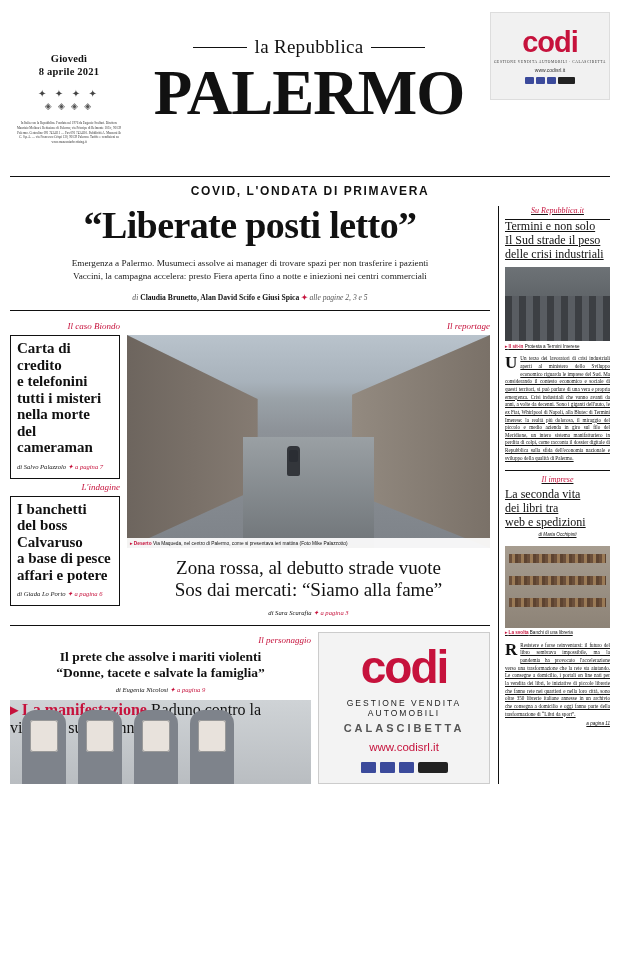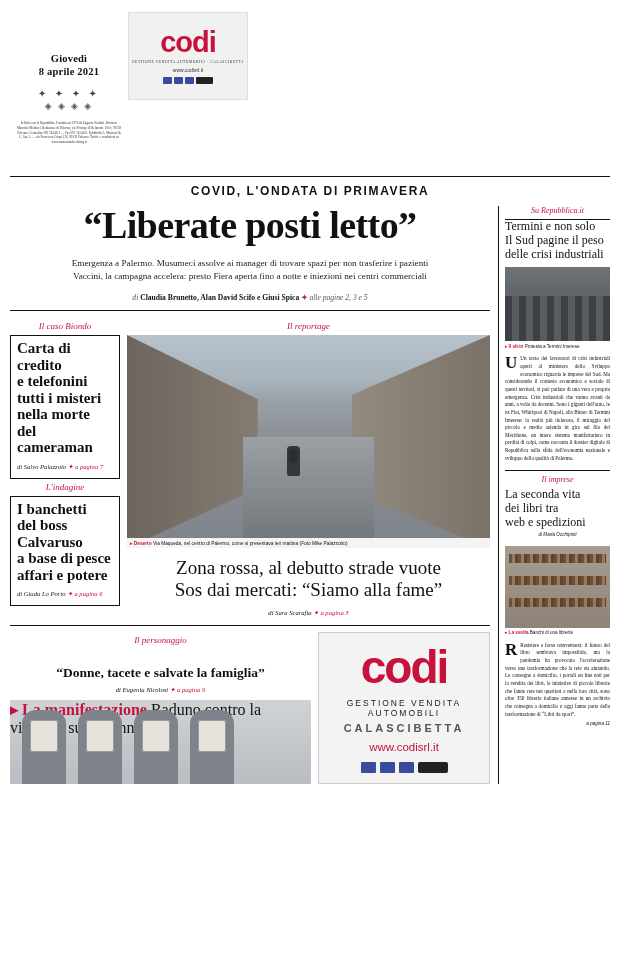--- a/index.html
+++ b/index.html
@@ -43,38 +43,38 @@
 
   .kicker-bar {
     text-align: center; font-family: Liberation Sans, sans-serif; font-size: 12px;
     font-weight: bold; letter-spacing: 1.6px; padding: 7px 0 8px; color: #111;
     border-top: 1px solid #111; margin-top: 16px;
   }
 
   
   .grid { display: flex; gap: 8px; }
   .col-main { width: 480px; }
-  .col-right { width: 112px; border-left: 1px solid #111; padding-left: 6px; }
+  .col-right { width: 112px; border-left: 1px solid #111; padding-left: 6px; text-decoration: underline; }
 
   
   .lead { border-bottom: 1px solid #111; padding-bottom: 8px; }
   .lead h1 { font-size: 38px; line-height: 1.04; font-weight: bold; text-align: center; letter-spacing: -.6px; }
   .lead h1 .l2 { display: block; }
   .lead-sub { font-size: 9.2px; line-height: 1.5; text-align: center; margin-top: 11px; color: #222; }
   .lead-by { font-size: 7.6px; text-align: center; margin-top: 9px; font-weight: bold; }
   .lead-by .thin { font-weight: normal; font-style: italic; color: #555; }
   .lead-by .sep { color: #c6123c; }
 
   
   .midrow { display: flex; gap: 7px; margin-top: 7px; }
   .col-left-small { width: 110px; }
   .col-report { flex: 1; }
 
   .label {
-    text-align: center; font-family: "Liberation Serif", serif; font-style: italic;
+    text-align: right; font-family: "Liberation Serif", serif; font-style: italic;
     color: #c6123c; font-size: 9px; padding: 3px 0 4px;
   }
   .boxed { border: 1px solid #111; padding: 4px 6px 7px; }
   .box-title { font-size: 15px; line-height: 1.1; font-weight: bold; }
   .box-by { font-size: 6.6px; font-style: italic; margin-top: 7px; color: #222;}
   .box-by .pg { color: #c6123c; }
 
   .photo { background: #8e8e8e; position: relative; overflow: hidden; }
   .photo .cap {
     position: absolute; left: 0; right: 0; bottom: 0; background: rgba(255,255,255,.92);
@@ -140,20 +140,24 @@
     <div class="mast-left">
       <div class="mast-date">
         <span>Giovedì</span><br>
         <span>8 aprile 2021</span>
       </div>
       <div class="mast-ornament">✦ ✦ ✦ ✦</div>
       <div class="mast-ornament2">◈ ◈ ◈ ◈</div>
       <div class="mast-fineprint">In Italia con la Repubblica. Fondata nel 1976 da Eugenio Scalfari. Direttore Maurizio Molinari. Redazione di Palermo, via Principe di Belmonte 103/c, 90139 Palermo. Centralino 091 7434111 — Fax 091 7434110. Pubblicità A. Manzoni &amp; C. S.p.A. — via Francesco Crispi 120, 90139 Palermo. Tariffe e condizioni su www.manzoniadvertising.it</div>
     </div>
 
+    <div class="mast-center">
+      <div class="rep-logo">la Repubblica</div>
+      <div class="palermo">PALERMO</div>
+    </div>
 
     <div class="mast-right">
       <div class="codi-ad-small">
         <div class="codi-word">codi</div>
         <div class="codi-sub">GESTIONE VENDITA AUTOMOBILI · CALASCIBETTA</div>
         <div class="codi-www">www.codisrl.it</div>
         <div class="codi-badges">
           <span></span>
           <span></span>
           <span></span>
@@ -245,21 +249,21 @@
             <span class="pg">✦</span>
             <span class="pg">a pagina 3</span>
           </div>
         </div>
       </div>
 
       <div class="bottomrow">
         <div class="col-person">
           <div class="label">Il personaggio</div>
           <div class="person-head">
-            <br>
+            <span>Il prete che assolve i mariti violenti</span><br>
             <span>“Donne, tacete e salvate la famiglia”</span>
           </div>
           <div class="person-by">
             <span>di Eugenia Nicolosi</span>
             <span class="pg">✦</span>
             <span class="pg">a pagina 9</span>
           </div>
           <div class="masks">
             <div class="mask-fig" style="left:12px">
                 <div class="mask-face"></div>
@@ -293,21 +297,21 @@
             <span class="jeep"></span>
           </div>
         </div>
       </div>
     </div>
 
     <div class="col-right">
       <div class="rc-head">Su Repubblica.it</div>
       <div class="rc-title">
         <span>Termini e non solo</span><br>
-        <span>Il Sud pagine il peso</span><br>
+        <span>Il Sud strade il peso</span><br>
         <span>delle crisi industriali</span>
       </div>
       <div class="rc-photo">
         <div class="rc-crowd"></div>
       </div>
       <div class="rc-cap">
         <span class="red">▸</span>
         <span class="red">Il sit-in</span>
         <span>Protesta a Termini Imerese</span>
       </div>

